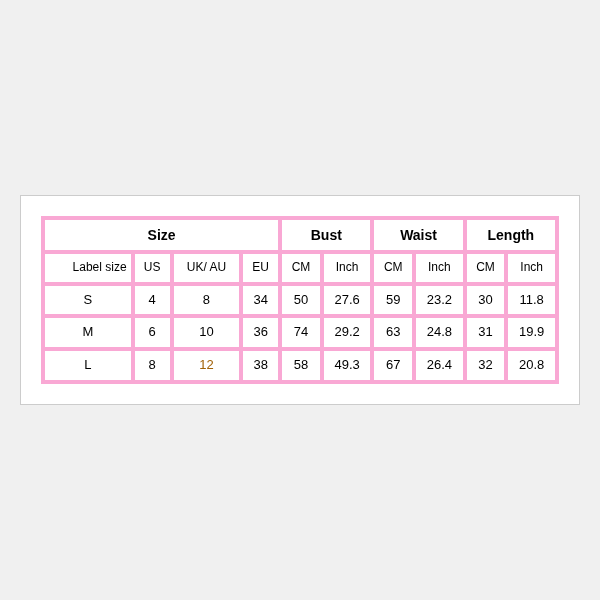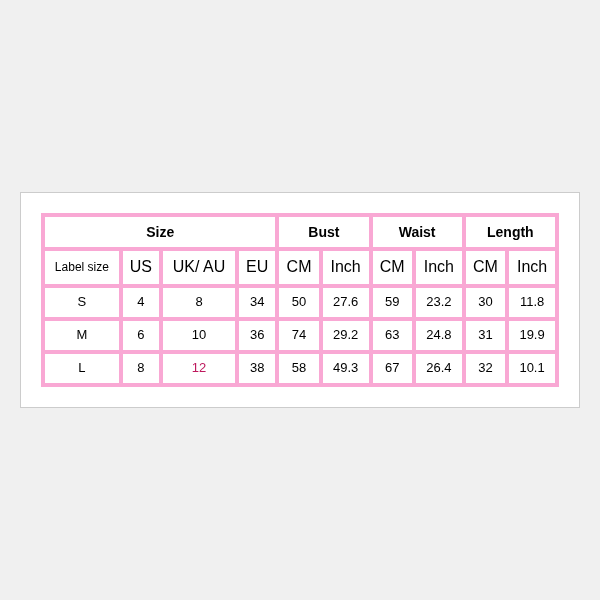--- a/index.html
+++ b/index.html
@@ -27,28 +27,29 @@
       border: 4px solid #f9a8d4;
       text-align: center;
       padding: 6px 4px;
       line-height: 1.3;
     }
     .header-group {
       font-weight: bold;
       font-size: 14px;
     }
     .sub-header {
-      font-size: 16px;
+      font-size: 12px;
       font-weight: normal;
     }
     .label-size {
       font-size: 12px;
+      text-align: right;
     }
     .highlight-green {
-      color: #be185d;
+      color: #a16207;
     }
     td.data-cell {
       font-size: 13px;
     }
   </style>
 </head>
 <body>
 
 <div class="card">
   <table>
@@ -102,17 +103,17 @@
         <tr>
           <td class="data-cell">L</td>
           <td class="data-cell">8</td>
           <td class="data-cell highlight-green">12</td>
           <td class="data-cell">38</td>
           <td class="data-cell">58</td>
           <td class="data-cell">49.3</td>
           <td class="data-cell">67</td>
           <td class="data-cell">26.4</td>
           <td class="data-cell">32</td>
-          <td class="data-cell">10.1</td>
+          <td class="data-cell">20.8</td>
         </tr>
       </tbody>
   </table>
 </div>
 
 </body></html>

